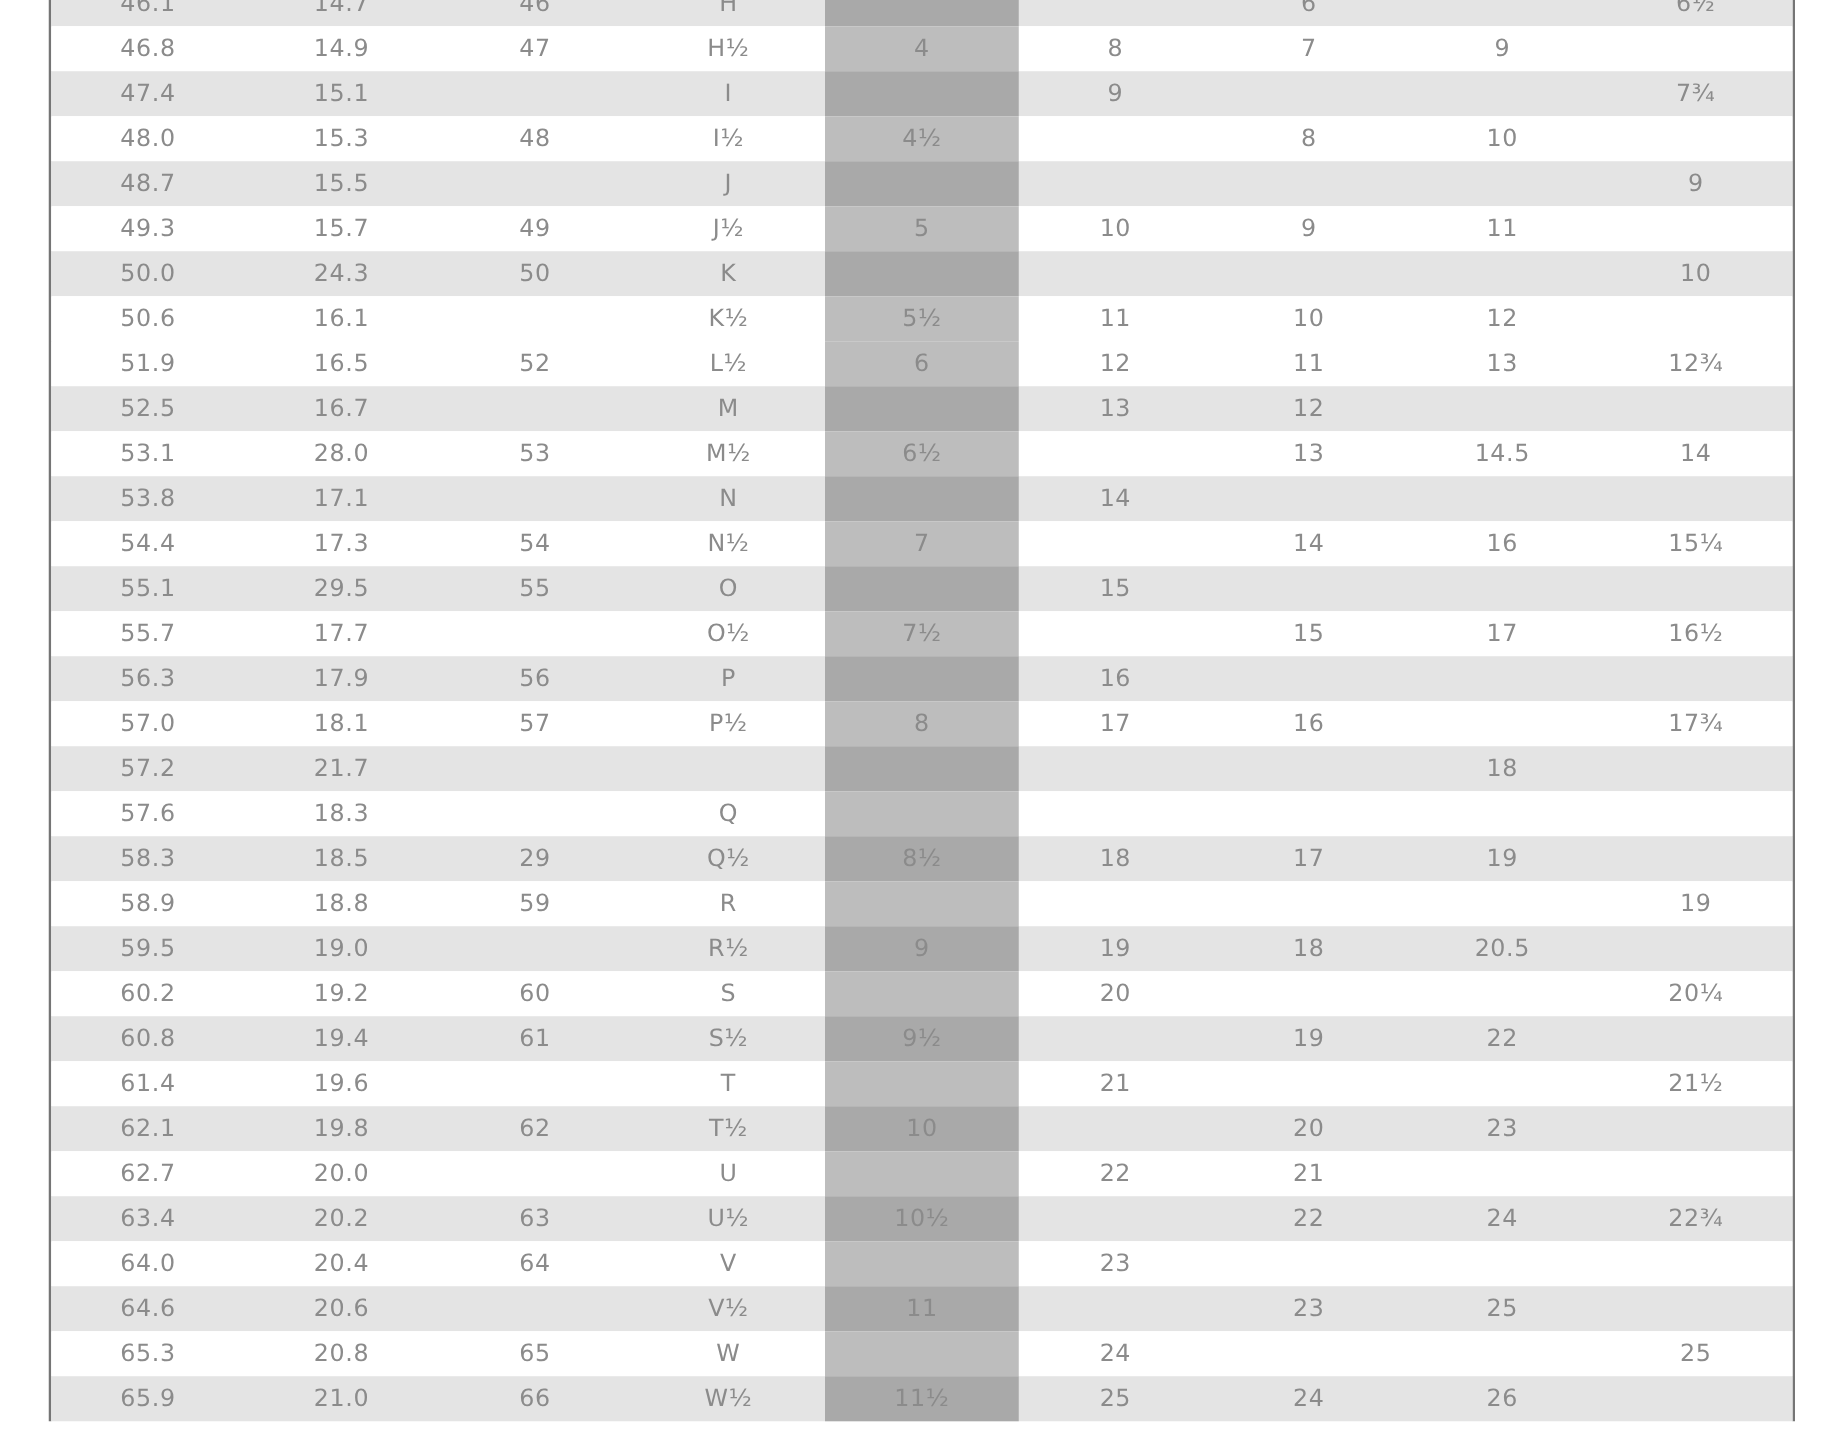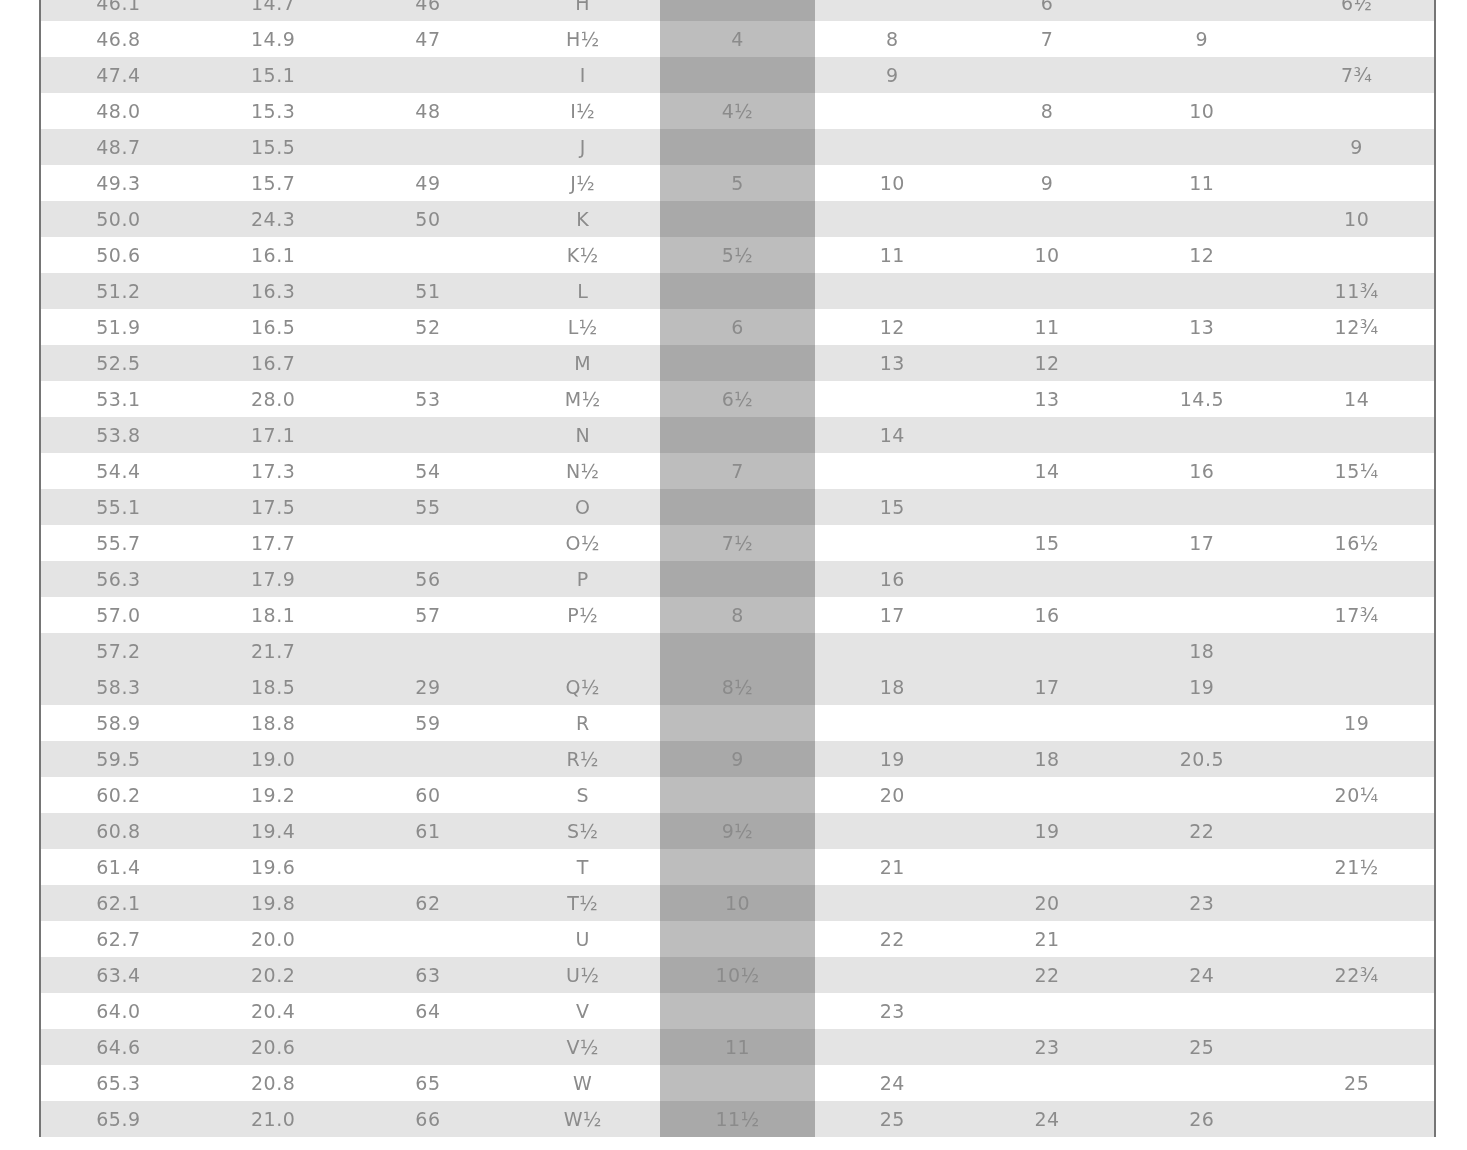--- a/index.html
+++ b/index.html
@@ -120,31 +120,20 @@
         <div class="cell">50.6</div>
         <div class="cell">16.1</div>
         <div class="cell"></div>
         <div class="cell">K½</div>
         <div class="cell us">5½</div>
         <div class="cell">11</div>
         <div class="cell">10</div>
         <div class="cell">12</div>
         <div class="cell"></div>
       </div>
-      <div class="row gray">
-        <div class="cell">51.2</div>
-        <div class="cell">16.3</div>
-        <div class="cell">51</div>
-        <div class="cell">L</div>
-        <div class="cell us"></div>
-        <div class="cell"></div>
-        <div class="cell"></div>
-        <div class="cell"></div>
-        <div class="cell">11¾</div>
-      </div>
       <div class="row white">
         <div class="cell">51.9</div>
         <div class="cell">16.5</div>
         <div class="cell">52</div>
         <div class="cell">L½</div>
         <div class="cell us">6</div>
         <div class="cell">12</div>
         <div class="cell">11</div>
         <div class="cell">13</div>
         <div class="cell">12¾</div>
@@ -188,21 +177,21 @@
         <div class="cell">54</div>
         <div class="cell">N½</div>
         <div class="cell us">7</div>
         <div class="cell"></div>
         <div class="cell">14</div>
         <div class="cell">16</div>
         <div class="cell">15¼</div>
       </div>
       <div class="row gray">
         <div class="cell">55.1</div>
-        <div class="cell">17.5</div>
+        <div class="cell">29.5</div>
         <div class="cell">55</div>
         <div class="cell">O</div>
         <div class="cell us"></div>
         <div class="cell">15</div>
         <div class="cell"></div>
         <div class="cell"></div>
         <div class="cell"></div>
       </div>
       <div class="row white">
         <div class="cell">55.7</div>
@@ -239,20 +228,31 @@
       </div>
       <div class="row gray">
         <div class="cell">57.2</div>
         <div class="cell">21.7</div>
         <div class="cell"></div>
         <div class="cell"></div>
         <div class="cell us"></div>
         <div class="cell"></div>
         <div class="cell"></div>
         <div class="cell">18</div>
+        <div class="cell"></div>
+      </div>
+      <div class="row white">
+        <div class="cell">57.6</div>
+        <div class="cell">18.3</div>
+        <div class="cell"></div>
+        <div class="cell">Q</div>
+        <div class="cell us"></div>
+        <div class="cell"></div>
+        <div class="cell"></div>
+        <div class="cell"></div>
         <div class="cell"></div>
       </div>
       <div class="row gray">
         <div class="cell">58.3</div>
         <div class="cell">18.5</div>
         <div class="cell">29</div>
         <div class="cell">Q½</div>
         <div class="cell us">8½</div>
         <div class="cell">18</div>
         <div class="cell">17</div>

